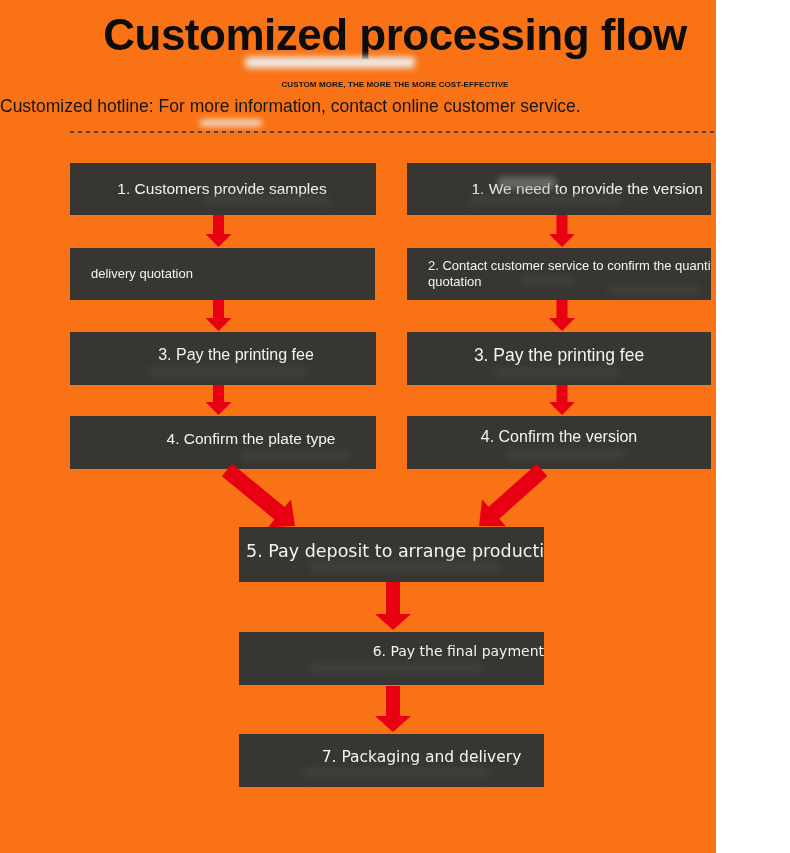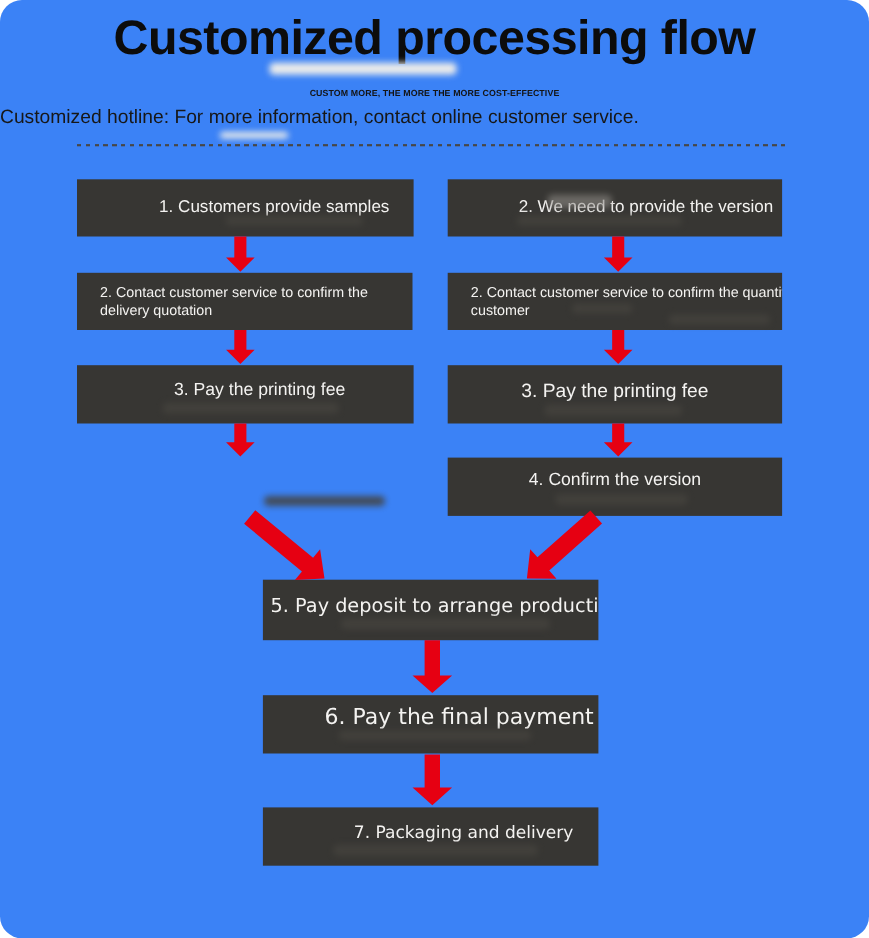--- a/index.html
+++ b/index.html
@@ -1,44 +1,44 @@
 <!DOCTYPE html>
 <html style="--box: #373633;"><head>
 <meta charset="utf-8">
 <style>
   html,body{margin:0;padding:0;background:#ffffff;}
-  #page{position:relative;width:790px;height:853px;background:#3b82f6;overflow:hidden;
-        font-family:"Liberation Sans",sans-serif;border-radius:20px;}
+  #page{position:relative;width:716px;height:853px;background:#f97316;overflow:hidden;
+        font-family:"Liberation Sans",sans-serif;}
 
   
   .title{position:absolute;top:10px;left:0;width:790px;text-align:center;
          font-size:44px;line-height:1.15;font-weight:600;color:#0c0c0c;letter-spacing:-0.5px;}
   .tagline{position:absolute;top:80px;left:0;width:790px;text-align:center;
            font-size:8px;font-weight:bold;color:#141414;letter-spacing:0.1px;}
   .hotline{position:absolute;top:96px;left:0;width:790px;text-align:left;
            font-size:17.5px;color:#171717;}
   .dashes{position:absolute;top:131px;left:70px;width:644px;height:2px;
           background:repeating-linear-gradient(90deg,#474747 0 4px,transparent 4px 8px);}
 
   
   .box{position:absolute;background:var(--box,#373633);color:#f4f3f1;box-sizing:border-box;
        display:flex;flex-direction:column;justify-content:center;}
-  #b-l1{left:70px;top:163px;width:306px;height:52px;align-items:flex-end;padding-right:22px;font-size:15.5px;}
+  #b-l1{left:70px;top:163px;width:306px;height:52px;align-items:center;padding-right:2px;font-size:15.5px;}
   #b-r1{left:407px;top:163px;width:304px;height:52px;align-items:flex-end;padding-right:8px;font-size:15.5px;}
   #b-l2{left:70px;top:248px;width:305px;height:52px;padding-left:21px;font-size:13px;line-height:1.2;}
   #b-r2{left:407px;top:248px;width:304px;height:52px;padding-left:21px;font-size:13px;line-height:1.2;overflow:hidden;}
   #b-r2 .nowrap{white-space:nowrap;}
   #b-l3{left:70px;top:332px;width:306px;height:53px;align-items:center;padding-left:26px;font-size:16px;padding-bottom:8px;}
   #b-r3{left:407px;top:332px;width:304px;height:53px;align-items:center;font-size:17.5px;padding-bottom:6px;}
   #b-l4{left:70px;top:416px;width:306px;height:53px;align-items:center;padding-left:56px;font-size:15.5px;padding-bottom:8px;}
   #b-r4{left:407px;top:416px;width:304px;height:53px;align-items:center;font-size:16px;padding-bottom:12px;}
   #b-5{left:239px;top:527px;width:305px;height:55px;padding-left:7px;font-size:17.5px;
        font-family:"DejaVu Sans",sans-serif;white-space:nowrap;overflow:hidden;padding-bottom:8px;}
-  #b-6{left:239px;top:632px;width:305px;height:53px;align-items:flex-start;padding-left:56px;
-       font-size:20px;font-family:"DejaVu Sans",sans-serif;padding-bottom:16px;}
+  #b-6{left:239px;top:632px;width:305px;height:53px;align-items:flex-end;padding-left:56px;
+       font-size:14px;font-family:"DejaVu Sans",sans-serif;padding-bottom:16px;}
   #b-7{left:239px;top:734px;width:305px;height:53px;align-items:center;padding-left:60px;
        font-size:15.5px;font-family:"DejaVu Sans",sans-serif;padding-bottom:8px;}
 
   
   .smudge{position:absolute;filter:blur(3px);border-radius:4px;pointer-events:none;}
   .sm-dark{background:#44423d;opacity:.85;}
   .sm-light{background:#ececea;}
   #s-title{left:245px;top:57px;width:170px;height:11px;}
   #s-dash{left:200px;top:120px;width:62px;height:6px;}
   #s-l1{left:205px;top:196px;width:125px;height:9px;}
@@ -65,33 +65,35 @@
   <div class="smudge sm-light" id="s-title"></div>
   <div class="tagline">CUSTOM MORE, THE MORE THE MORE COST-EFFECTIVE</div>
   <div class="hotline">Customized hotline: For more information, contact online customer service.</div>
   <div class="smudge sm-light" id="s-dash"></div>
   <div class="dashes"></div>
 
   <div class="box" id="b-l1" style="background: rgb(55, 54, 51); color: rgb(244, 243, 241);">
     <span>1. Customers provide samples</span>
   </div>
   <div class="box" id="b-l2" style="background: rgb(55, 54, 51); color: rgb(244, 243, 241);">
-    <span>2. Contact customer service to confirm the</span>
     <span>delivery quotation</span>
   </div>
   <div class="box" id="b-l3" style="background: rgb(55, 54, 51); color: rgb(244, 243, 241);">
     <span>3. Pay the printing fee</span>
   </div>
+  <div class="box" id="b-l4" style="background: rgb(55, 54, 51); color: rgb(244, 243, 241);">
+    <span>4. Confirm the plate type</span>
+  </div>
 
   <div class="box" id="b-r1" style="background: rgb(55, 54, 51); color: rgb(244, 243, 241);">
-    <span>2. We need to provide the version</span>
+    <span>1. We need to provide the version</span>
   </div>
   <div class="box" id="b-r2" style="background: rgb(55, 54, 51); color: rgb(244, 243, 241);">
     <span class="nowrap">2. Contact customer service to confirm the quantity</span>
-    <span>customer</span>
+    <span>quotation</span>
   </div>
   <div class="box" id="b-r3" style="background: rgb(55, 54, 51); color: rgb(244, 243, 241);">
     <span>3. Pay the printing fee</span>
   </div>
   <div class="box" id="b-r4" style="background: rgb(55, 54, 51); color: rgb(244, 243, 241); text-align: center;">
     <span>4. Confirm the version</span>
   </div>
 
   <div class="box" id="b-5" style="background: rgb(55, 54, 51); color: rgb(244, 243, 241);">
     <span>5. Pay deposit to arrange production</span>

